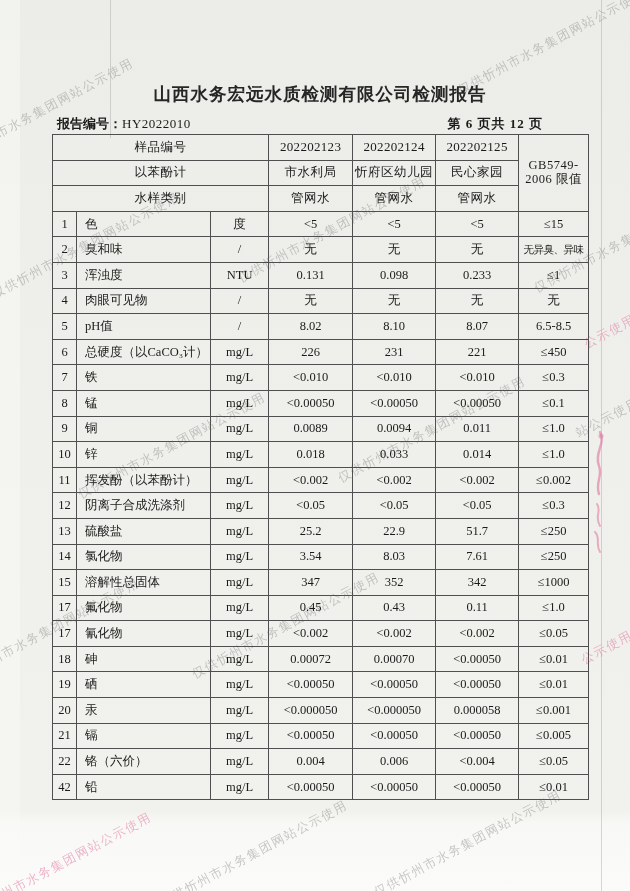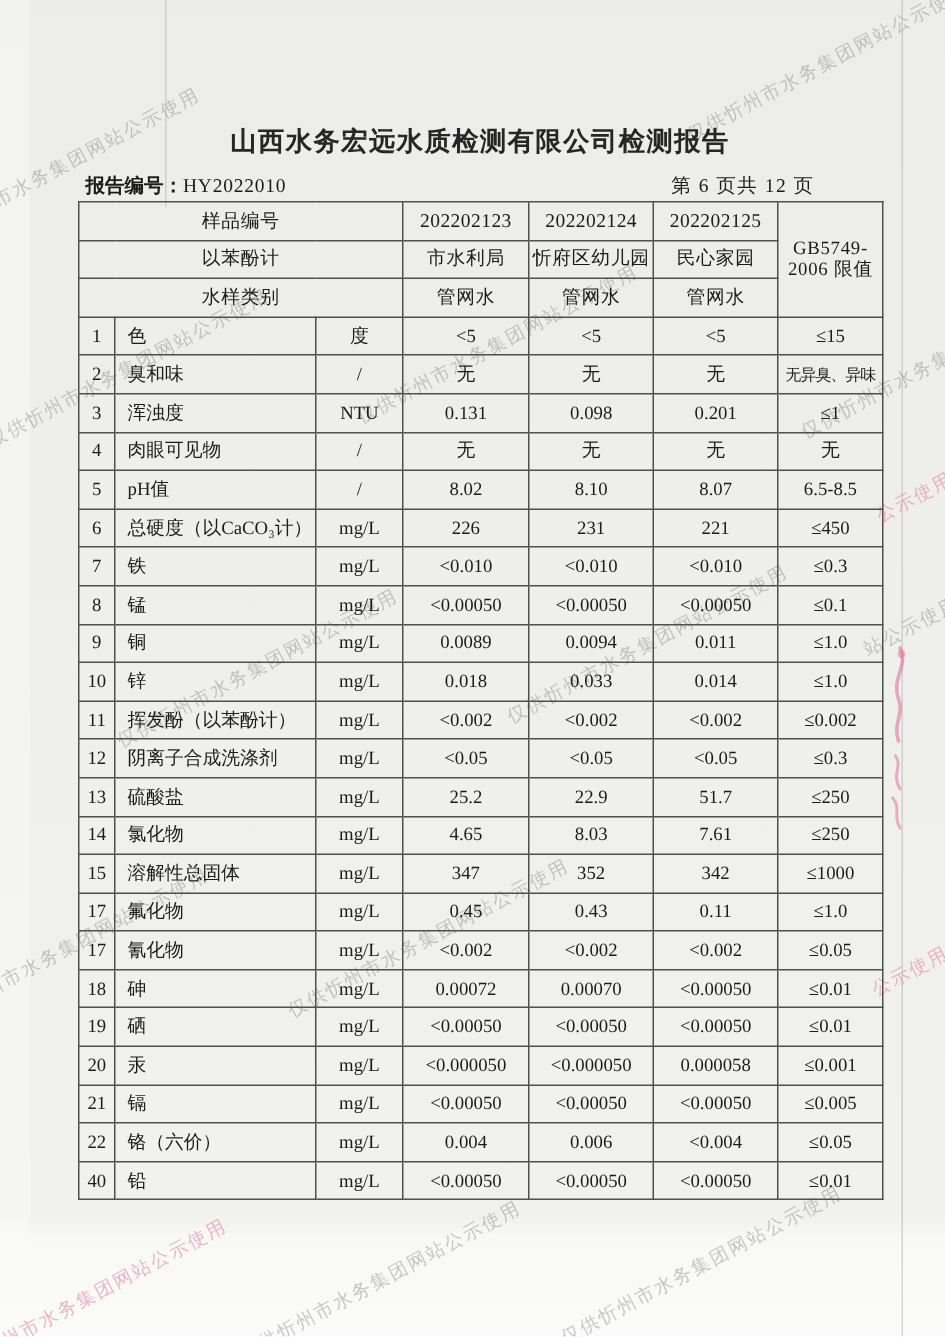--- a/index.html
+++ b/index.html
@@ -15,21 +15,21 @@
   .title{
     position:absolute;left:0;top:82px;width:640px;text-align:center;
     font-size:17.5px;font-weight:bold;letter-spacing:1px;color:#262626;margin:0;
   }
   .meta{
     position:absolute;left:57px;top:115px;width:486px;
     display:flex;justify-content:space-between;align-items:baseline;font-size:13px;text-align:right;
   }
   .meta .label{font-weight:bold;}
   .meta .value{font-weight:normal;letter-spacing:.5px;}
-  .page-ind{font-weight:normal;letter-spacing:1px;}
+  .page-ind{font-weight:bold;letter-spacing:1px;}
   table.results{
     position:absolute;left:52px;top:134px;border-collapse:collapse;table-layout:fixed;
   }
   table.results td{
     border:1px solid #4f4f4f;height:24.6px;padding:0 2px;
     text-align:center;vertical-align:middle;font-size:12.5px;color:#1b1b1b;
     white-space:nowrap;overflow:hidden;
   }
   table.results td.name{text-align:left;padding-left:8px;}
   table.results thead td{font-size:12.5px;letter-spacing:.5px;}
@@ -134,21 +134,21 @@
     <td>无</td>
     <td>无</td>
     <td class="cjk-small">无异臭、异味</td>
   </tr>
         <tr>
     <td>3</td>
     <td class="name">浑浊度</td>
     <td>NTU</td>
     <td>0.131</td>
     <td>0.098</td>
-    <td>0.201</td>
+    <td>0.233</td>
     <td>≤1</td>
   </tr>
         <tr>
     <td>4</td>
     <td class="name">肉眼可见物</td>
     <td>/</td>
     <td>无</td>
     <td>无</td>
     <td>无</td>
     <td>无</td>
@@ -231,21 +231,21 @@
     <td>mg/L</td>
     <td>25.2</td>
     <td>22.9</td>
     <td>51.7</td>
     <td>≤250</td>
   </tr>
         <tr>
     <td>14</td>
     <td class="name">氯化物</td>
     <td>mg/L</td>
-    <td>4.65</td>
+    <td>3.54</td>
     <td>8.03</td>
     <td>7.61</td>
     <td>≤250</td>
   </tr>
         <tr>
     <td>15</td>
     <td class="name">溶解性总固体</td>
     <td>mg/L</td>
     <td>347</td>
     <td>352</td>
@@ -309,21 +309,21 @@
         <tr>
     <td>22</td>
     <td class="name">铬（六价）</td>
     <td>mg/L</td>
     <td>0.004</td>
     <td>0.006</td>
     <td>&lt;0.004</td>
     <td>≤0.05</td>
   </tr>
         <tr>
-    <td>40</td>
+    <td>42</td>
     <td class="name">铅</td>
     <td>mg/L</td>
     <td>&lt;0.00050</td>
     <td>&lt;0.00050</td>
     <td>&lt;0.00050</td>
     <td>≤0.01</td>
   </tr>
       </tbody>
   </table>
 

